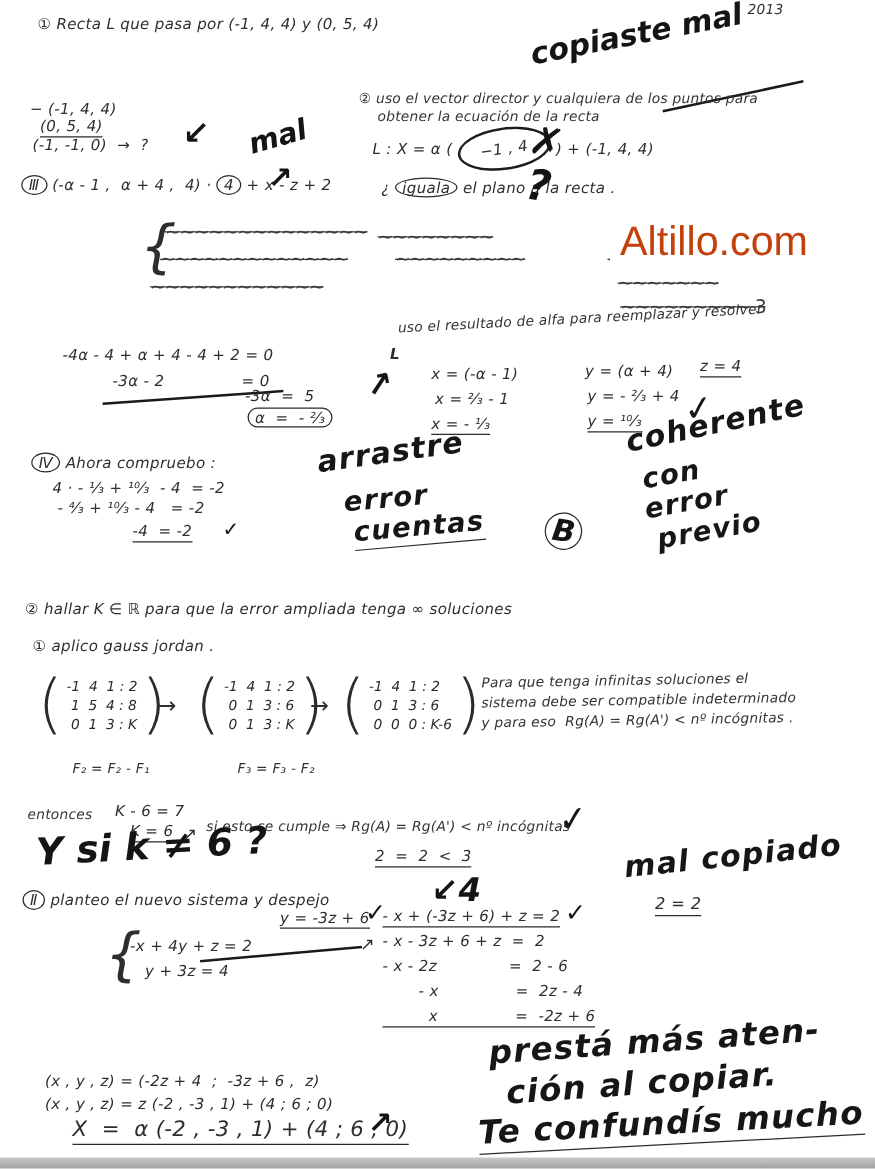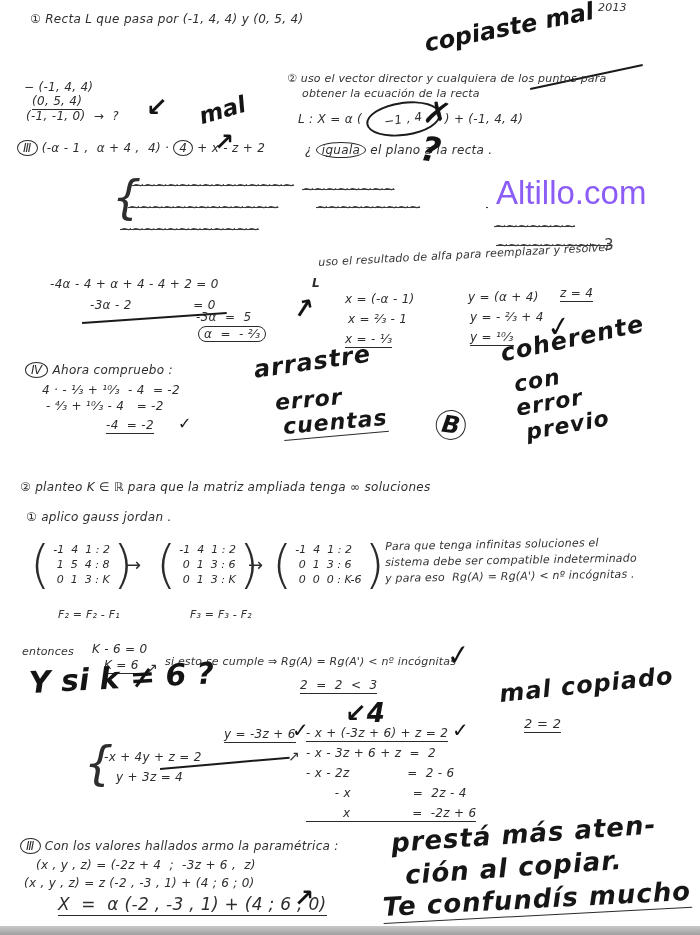--- a/index.html
+++ b/index.html
@@ -3,21 +3,21 @@
 <meta charset="utf-8">
 <style>
   html,body{margin:0;padding:0;background:#e8e8e8;}
   .page{position:relative;width:700px;height:935px;background:#fff;overflow:hidden;
         font-family:"DejaVu Sans",sans-serif;color:#2b2b2b;}
   .abs{position:absolute;white-space:pre;transform-origin:left top;}
   .pen{font-style:italic;font-size:12px;color:#2e2e2e;letter-spacing:.3px;}
   .pen-sm{font-style:italic;font-size:11px;color:#333;letter-spacing:.2px;}
   .marker{font-style:italic;font-weight:bold;color:#141414;}
   .cursive{font-style:italic;font-weight:bold;color:#161616;letter-spacing:1px;}
-  .print{font-family:"Liberation Sans",sans-serif;font-size:33px;color:#8b5cf6;background:#fff;padding:2px 8px;}
+  .print{font-family:"Liberation Sans",sans-serif;font-size:33px;color:#c2410c;background:#fff;padding:2px 8px;}
   .ul{border-bottom:1.6px solid #2b2b2b;padding-bottom:1px;}
   .circ{display:inline-block;border:1.5px solid #2b2b2b;border-radius:50%;padding:0 5px;}
   .circ-big{display:inline-block;border:2px solid #1c1c1c;border-radius:50%;padding:8px 16px;transform:rotate(-8deg);}
   .mwrap{display:inline-flex;align-items:center;}
   .paren{font-size:52px;font-weight:300;font-style:normal;line-height:48px;color:#2b2b2b;}
   .mcol{display:inline-flex;flex-direction:column;font-size:11px;font-style:italic;line-height:15px;padding:0 3px;}
   .scrib{color:#3a3a3a;font-size:15px;letter-spacing:-1px;text-decoration:line-through;}
   .stroke{position:absolute;border-top:2.2px solid #1a1a1a;transform-origin:left top;}
   .chk{font-weight:bold;color:#141414;}
   .edge{position:absolute;left:0;width:700px;background:linear-gradient(#c9c9c9,#9f9f9f);}
@@ -90,68 +90,68 @@
   <div class="abs pen" style="left:42px;top:383px">4 · - ¹⁄₃ + ¹⁰⁄₃  - 4  = -2</div>
   <div class="abs pen" style="left:46px;top:399px">- ⁴⁄₃ + ¹⁰⁄₃ - 4   = -2</div>
   <div class="abs pen ul" style="left:106px;top:418px">-4  = -2</div>
   <div class="abs pen chk" style="left:178px;top:414px;font-size:16px">✓</div>
 
   <div class="abs cursive" style="left:252px;top:356px;font-size:24px;transform:rotate(-8deg)">arrastre</div>
   <div class="abs cursive" style="left:274px;top:390px;font-size:22px;transform:rotate(-5deg)">error</div>
   <div class="abs cursive ul" style="left:282px;top:414px;font-size:22px;transform:rotate(-5deg)">cuentas</div>
   <div class="abs marker" style="left:438px;top:408px;font-size:24px;transform:rotate(8deg)"><span class="circ">B</span></div>
 
-  <div class="abs pen" style="left:20px;top:480px">② planteo K ∈ ℝ para que la matriz ampliada tenga ∞ soluciones</div>
+  <div class="abs pen" style="left:20px;top:480px">② hallar K ∈ ℝ para que la error ampliada tenga ∞ soluciones</div>
   <div class="abs pen" style="left:26px;top:510px">① aplico gauss jordan .</div>
 
   <div class="abs mwrap" style="left:30px;top:540px"><span class="paren">(</span><span class="mcol"><span>-1  4  1 : 2</span><span> 1  5  4 : 8</span><span> 0  1  3 : K</span></span><span class="paren">)</span></div>
   <div class="abs pen" style="left:126px;top:554px;font-size:18px">→</div>
   <div class="abs mwrap" style="left:156px;top:540px"><span class="paren">(</span><span class="mcol"><span>-1  4  1 : 2</span><span> 0  1  3 : 6</span><span> 0  1  3 : K</span></span><span class="paren">)</span></div>
   <div class="abs pen" style="left:248px;top:554px;font-size:18px">→</div>
   <div class="abs mwrap" style="left:272px;top:540px"><span class="paren">(</span><span class="mcol"><span>-1  4  1 : 2</span><span> 0  1  3 : 6</span><span> 0  0  0 : K-6</span></span><span class="paren">)</span></div>
   <div class="abs pen-sm" style="left:58px;top:608px">F₂ = F₂ - F₁</div>
   <div class="abs pen-sm" style="left:190px;top:608px">F₃ = F₃ - F₂</div>
 
   <div class="abs pen-sm" style="left:385px;top:540px;transform:rotate(-1deg)">Para que tenga infinitas soluciones el</div>
   <div class="abs pen-sm" style="left:385px;top:556px;transform:rotate(-1deg)">sistema debe ser compatible indeterminado</div>
   <div class="abs pen-sm" style="left:385px;top:572px;transform:rotate(-1deg)">y para eso  Rg(A) = Rg(A') &lt; nº incógnitas .</div>
 
   <div class="abs pen-sm" style="left:22px;top:645px">entonces</div>
-  <div class="abs pen" style="left:92px;top:642px">K - 6 = 0</div>
+  <div class="abs pen" style="left:92px;top:642px">K - 6 = 7</div>
   <div class="abs pen ul" style="left:104px;top:658px">K = 6</div>
   <div class="abs pen" style="left:146px;top:660px;font-size:14px">↗</div>
   <div class="abs pen-sm" style="left:165px;top:655px">si esto se cumple ⇒ Rg(A) = Rg(A') &lt; nº incógnitas</div>
   <div class="abs marker chk" style="left:445px;top:640px;font-size:28px;transform:rotate(-6deg)">✓</div>
   <div class="abs pen ul" style="left:300px;top:678px">2  =  2  &lt;  3</div>
 
   <div class="abs marker" style="left:28px;top:665px;font-size:30px;transform:rotate(-3deg)">Y si k ≠ 6 ?</div>
 
   <div class="abs cursive" style="left:498px;top:680px;font-size:24px;transform:rotate(-6deg)">mal copiado</div>
   <div class="abs pen ul" style="left:524px;top:716px;font-size:13px">2 = 2</div>
 
+  <div class="abs pen" style="left:18px;top:712px"><span class="circ">Ⅱ</span> <span>planteo el nuevo sistema y despejo</span></div>
   <div class="abs pen ul" style="left:224px;top:727px">y = -3z + 6</div>
   <div class="abs marker chk" style="left:292px;top:718px;font-size:20px">✓</div>
   <div class="abs marker" style="left:345px;top:698px;font-size:26px"><span>↙</span><span>4</span></div>
 
   <div class="abs pen" style="left:84px;top:736px;font-size:46px;font-weight:300">{</div>
   <div class="abs pen" style="left:104px;top:750px">-x + 4y + z = 2</div>
   <div class="abs pen" style="left:116px;top:770px">y + 3z = 4</div>
   <div class="stroke" style="left:160px;top:768px;width:130px;transform:rotate(-5deg)"></div>
   <div class="abs pen" style="left:288px;top:748px;font-size:14px">↗</div>
 
   <div class="abs pen ul" style="left:306px;top:726px">- x + (-3z + 6) + z = 2</div>
   <div class="abs marker chk" style="left:452px;top:718px;font-size:20px">✓</div>
   <div class="abs pen" style="left:306px;top:746px">- x - 3z + 6 + z  =  2</div>
   <div class="abs pen" style="left:306px;top:766px">- x - 2z              =  2 - 6</div>
   <div class="abs pen" style="left:306px;top:786px">       - x               =  2z - 4</div>
   <div class="abs pen ul" style="left:306px;top:806px">         x               =  -2z + 6</div>
 
-  <div class="abs pen" style="left:20px;top:838px"><span class="circ">Ⅲ</span> <span>Con los valores hallados armo la paramétrica :</span></div>
   <div class="abs pen" style="left:36px;top:858px">(x , y , z) = (-2z + 4  ;  -3z + 6 ,  z)</div>
-  <div class="abs pen" style="left:24px;top:876px">(x , y , z) = z (-2 , -3 , 1) + (4 ; 6 ; 0)</div>
+  <div class="abs pen" style="left:36px;top:876px">(x , y , z) = z (-2 , -3 , 1) + (4 ; 6 ; 0)</div>
   <div class="abs pen ul" style="left:58px;top:894px;font-size:17px">X  =  α (-2 , -3 , 1) + (4 ; 6 , 0)</div>
   <div class="abs marker" style="left:294px;top:884px;font-size:24px">↗</div>
 
   <div class="abs cursive" style="left:390px;top:828px;font-size:26px;transform:rotate(-4deg)">prestá más aten-</div>
   <div class="abs cursive" style="left:404px;top:860px;font-size:26px;transform:rotate(-4deg)">ción al copiar.</div>
   <div class="abs cursive ul" style="left:382px;top:892px;font-size:26px;transform:rotate(-3deg)">Te confundís mucho</div>
 
   <div class="edge" style="top:926px;height:9px"></div>
 </div>
 

